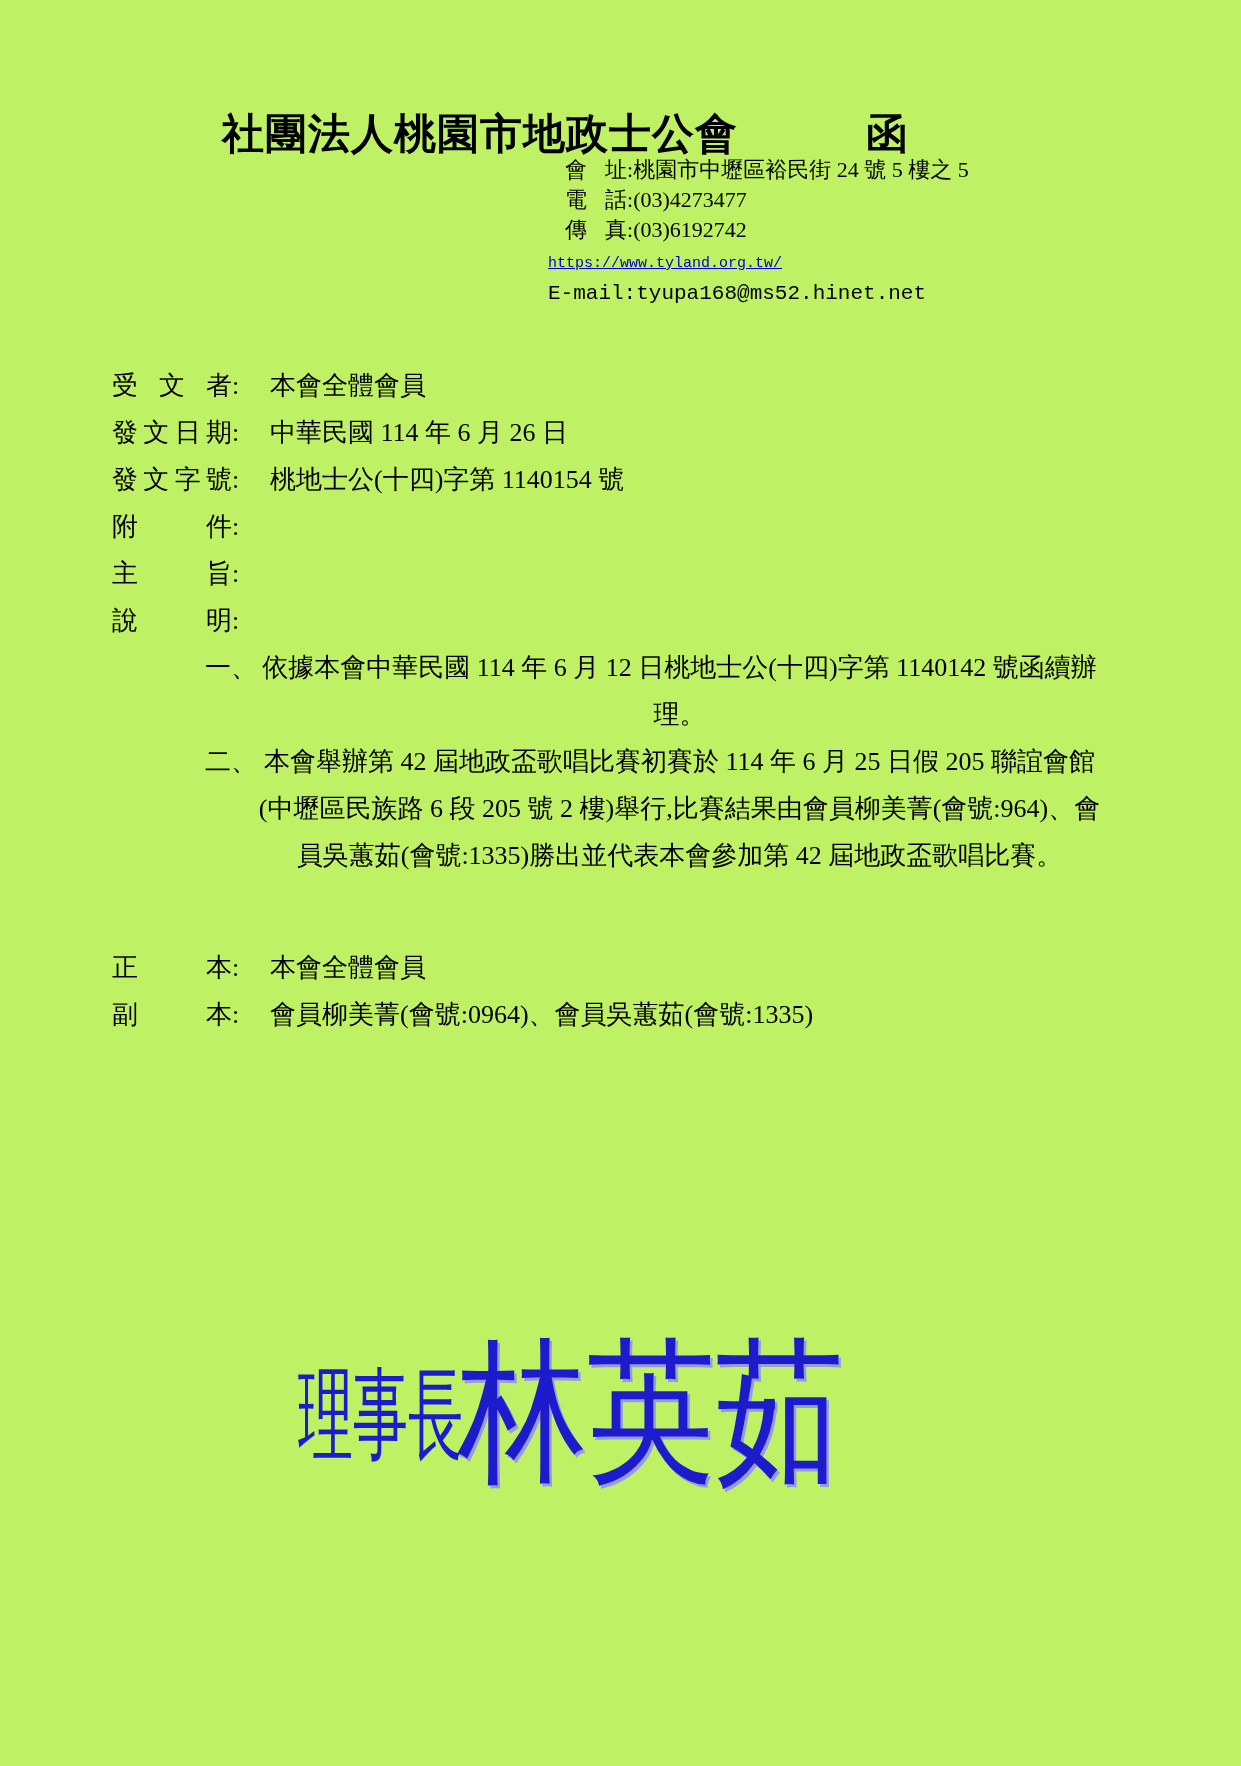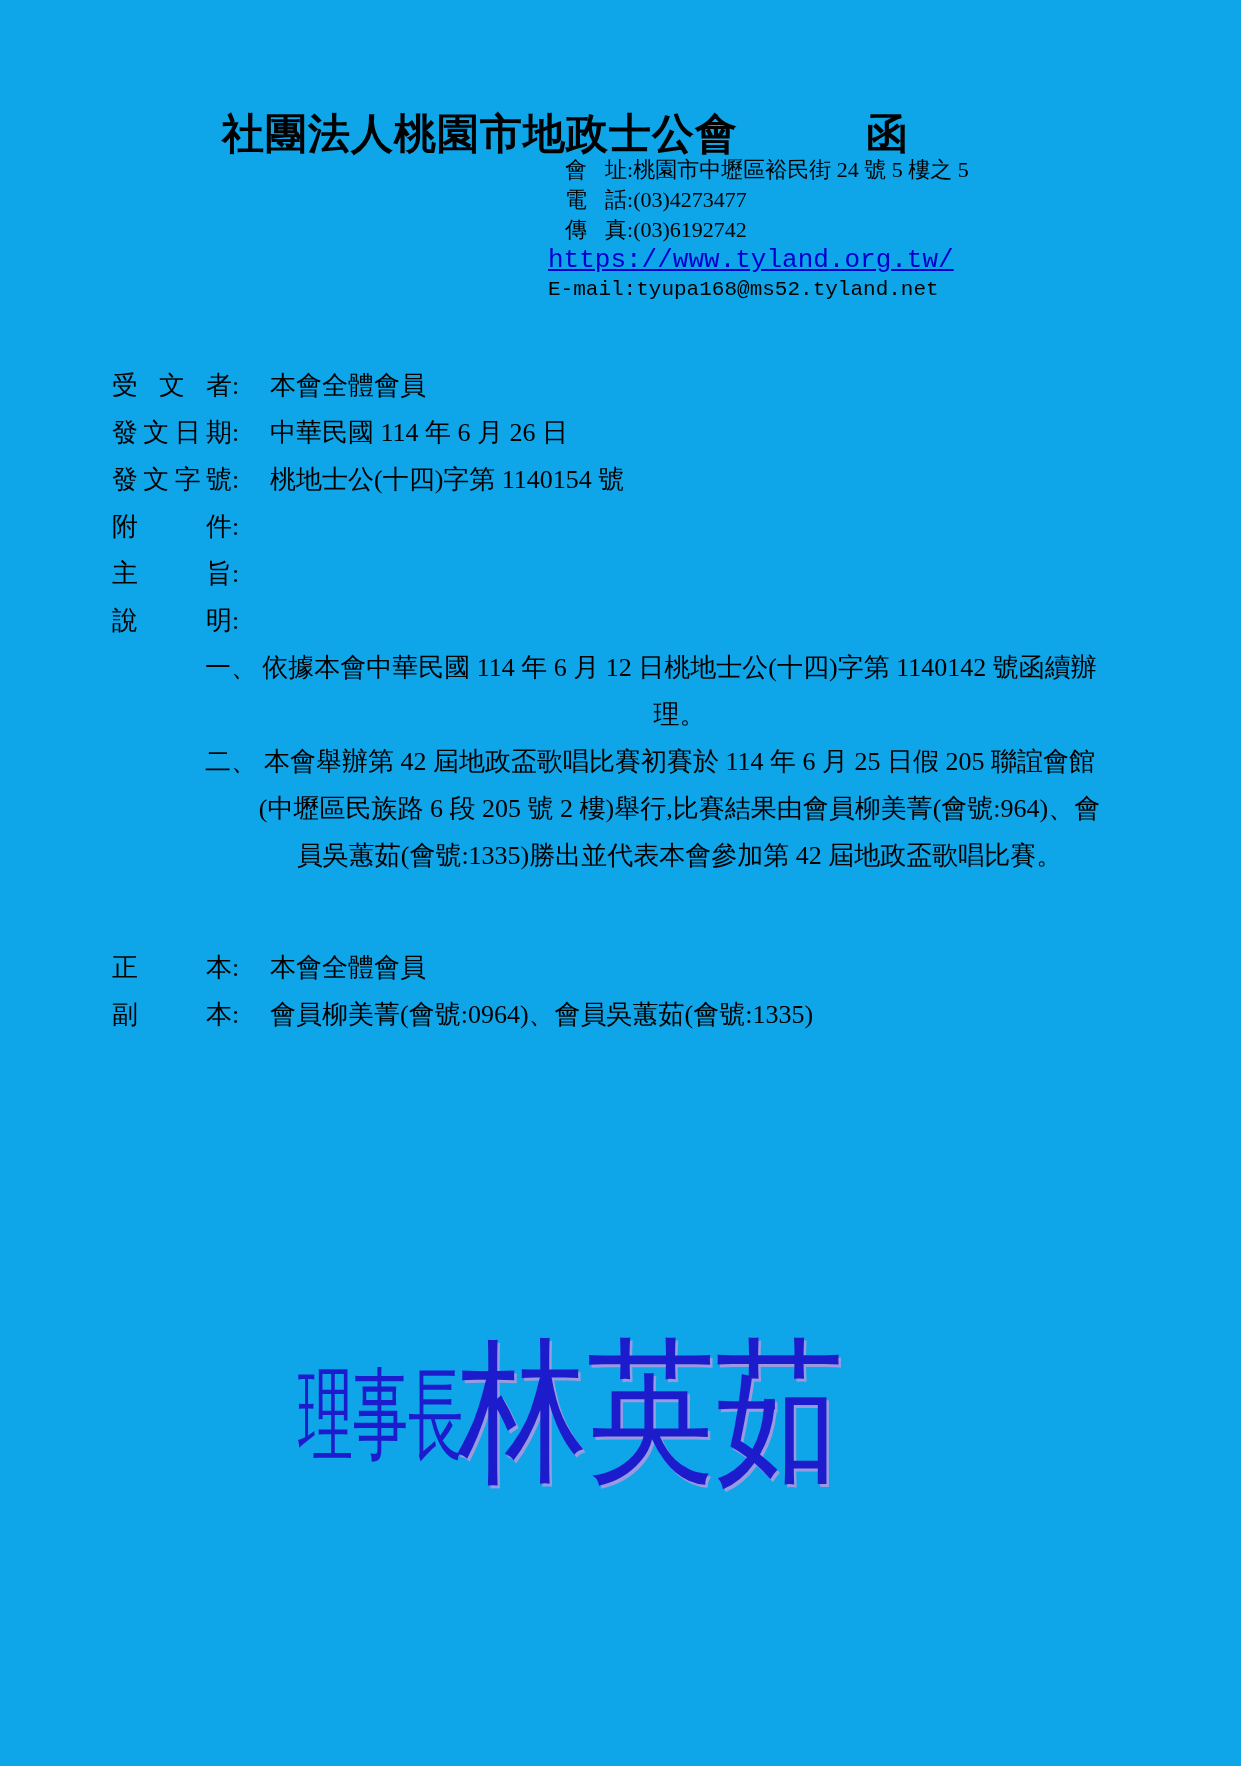--- a/index.html
+++ b/index.html
@@ -1,20 +1,20 @@
 <!DOCTYPE html>
 <html><head>
 <meta charset="utf-8">
 <style>
   html,body { margin:0; padding:0; background:#888; }
   .page {
     position:relative;
     width:1241px; height:1766px;
     margin:0 auto;
-    background:#0ea5e9;
+    background:#bef264;
     color:#000;
     font-family:"Liberation Serif","DejaVu Serif",serif;
     overflow:hidden;
   }
 
   
   .title-row {
     position:absolute; left:222px; top:106px;
     font-size:42px; font-weight:bold; white-space:nowrap;
     letter-spacing:1px;
@@ -28,21 +28,21 @@
   .contact-row { display:flex; }
   .clabel {
     display:inline-block; width:62px; margin-left:17px;
     text-align:justify; text-align-last:justify; flex:none;
   }
   .ccolon { flex:none; }
   .cvalue { }
   .website-link {
     color:#0000cc; text-decoration:underline;
     font-family:"Liberation Mono","DejaVu Sans Mono",monospace;
-    font-size:26px; cursor:pointer;
+    font-size:15px; cursor:pointer;
   }
   .email-line {
     font-family:"Liberation Mono","DejaVu Sans Mono",monospace;
     font-size:21px; color:#000;
   }
 
   
   .doc-body {
     position:absolute; left:112px; top:362px; width:1030px;
     font-size:26px; line-height:47px;
@@ -99,21 +99,21 @@
         <span class="cvalue">(03)4273477</span>
     </div>
     <div class="contact-row">
       <span class="clabel">傳真</span>
         <span class="ccolon">:</span>
         <span class="cvalue">(03)6192742</span>
     </div>
     <div>
       <a class="website-link">https://www.tyland.org.tw/</a>
     </div>
-    <div class="email-line">E-mail:tyupa168@ms52.tyland.net</div>
+    <div class="email-line">E-mail:tyupa168@ms52.hinet.net</div>
   </div>
 
   <div class="doc-body">
 
     <div class="field">
       <span class="flabel">受文者</span>
         <span class="fcolon">:</span>
         <span class="fvalue">本會全體會員</span>
     </div>
 

